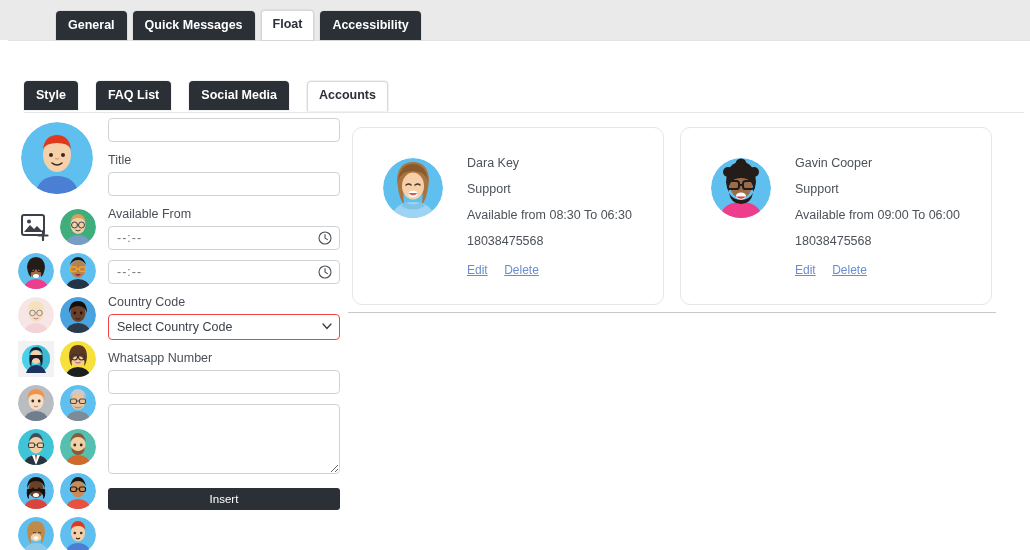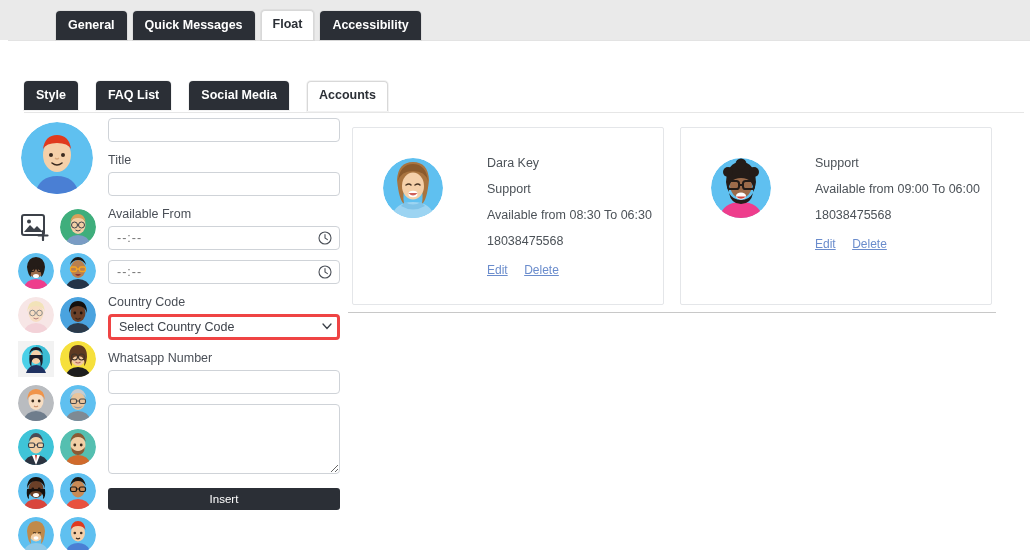--- a/index.html
+++ b/index.html
@@ -100,21 +100,21 @@
   }
   .timewrap{position:relative;width:232px;margin:0 0 10px 0;}
   .timewrap .finput{margin:0;padding-right:26px;color:#9aa0a8;letter-spacing:1px;}
   .clockicon{
     position:absolute;right:8px;top:5px;
     width:14px;height:14px;pointer-events:none;
   }
   .selwrap{position:relative;width:232px;margin:0 0 10px 0;}
   .fselect{
     width:232px;height:26px;
-    border:3px solid #ef4444;border-radius:4px;
+    border:1px solid #ef4444;border-radius:4px;
     background:#fff;box-sizing:border-box;
     font-size:12.5px;color:#3c4149;
     padding:0 24px 0 8px;
     -webkit-appearance:none;appearance:none;
     outline:none;
     display:block;
   }
   .chev{
     position:absolute;right:8px;top:9px;
     width:10px;height:7px;pointer-events:none;
@@ -139,25 +139,24 @@
     display:block;
     padding:0;
   }
   
   .cards{
     position:absolute;left:352px;top:127px;
     display:flex;gap:16px;
   }
   .card{
     width:312px;height:178px;
-    border:1px solid #e4e6e9;border-radius:2px;
+    border:1px solid #e4e6e9;border-radius:10px;
     background:#fff;box-sizing:border-box;
     display:flex;align-items:flex-start;
     padding:18px 0 0 0;
-    gap:20px;
   }
   .cardav{
     width:60px;height:60px;border-radius:50%;
     overflow:hidden;margin:12px 0 0 30px;flex:0 0 auto;
   }
   .cardinfo{margin-left:24px;padding-top:10px;}
   .cardline{
     font-size:12.5px;color:#4c5258;
     line-height:15px;margin:0 0 11px 0;
   }
@@ -495,20 +494,21 @@
         <circle cx="30" cy="6" r="5.5" fill="#241c18"></circle>
         <rect x="17" y="23" width="11" height="8" rx="2.6" fill="none" stroke="#241c18" stroke-width="2"></rect>
         <rect x="32" y="23" width="11" height="8" rx="2.6" fill="none" stroke="#241c18" stroke-width="2"></rect>
         <path d="M28 27 h4" stroke="#241c18" stroke-width="2"></path>
         <path d="M18 35 q2 11 12 11 t12-11 q-4 7-12 7 t-12-7z" fill="#241c18"></path>
         <ellipse cx="30" cy="38" rx="5" ry="3.4" fill="#ffffff"></ellipse>
         <path d="M25 38.5 q5 4.5 10 0z" fill="#d0453c"></path>
       </svg>
     </div>
     <div class="cardinfo">
+      <div class="cardline">Gavin Cooper</div>
       <div class="cardline">Support</div>
       <div class="cardline">Available from 09:00 To 06:00</div>
       <div class="cardline">18038475568</div>
       <div class="cardlinks">
         <span class="clink">Edit</span>
         <span class="clink">Delete</span>
       </div>
     </div>
   </div>
 

